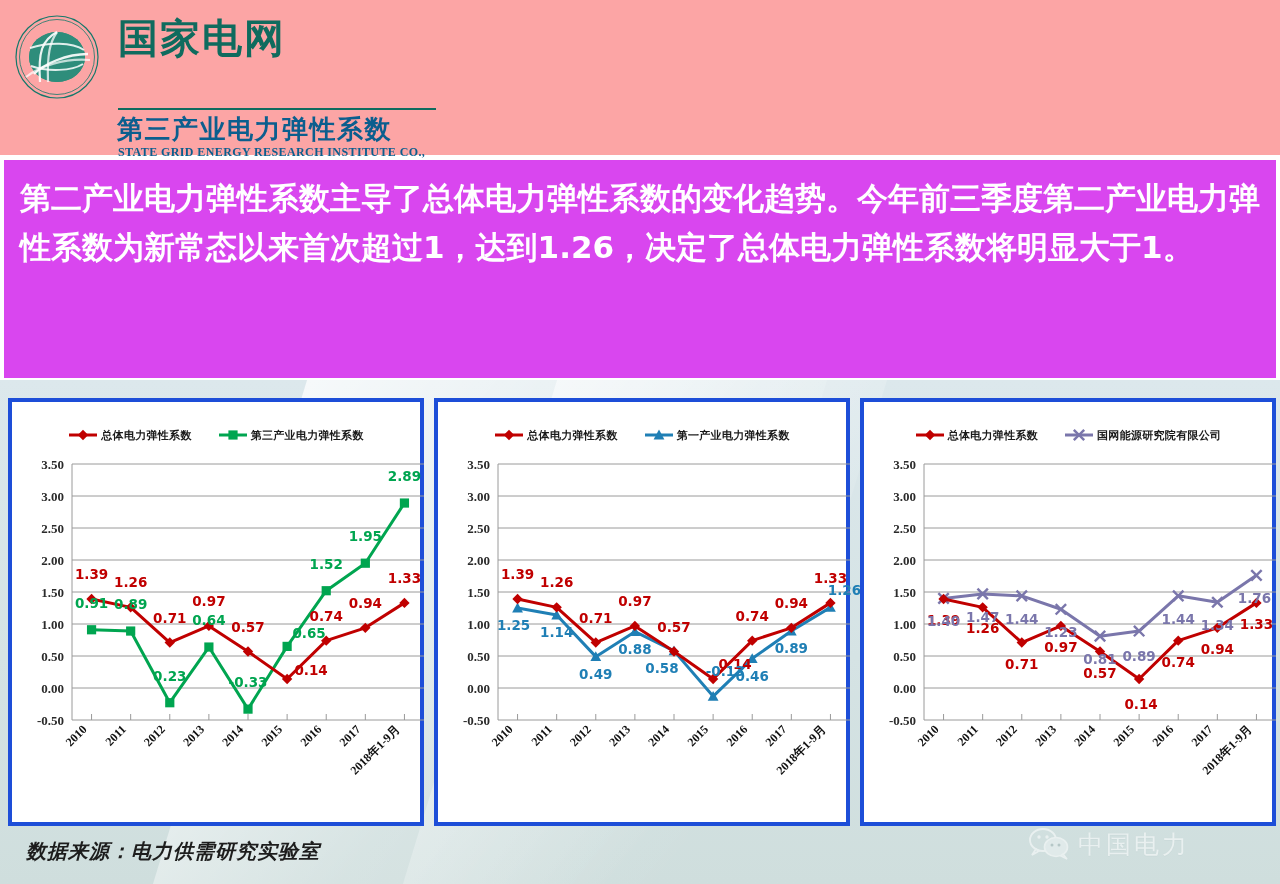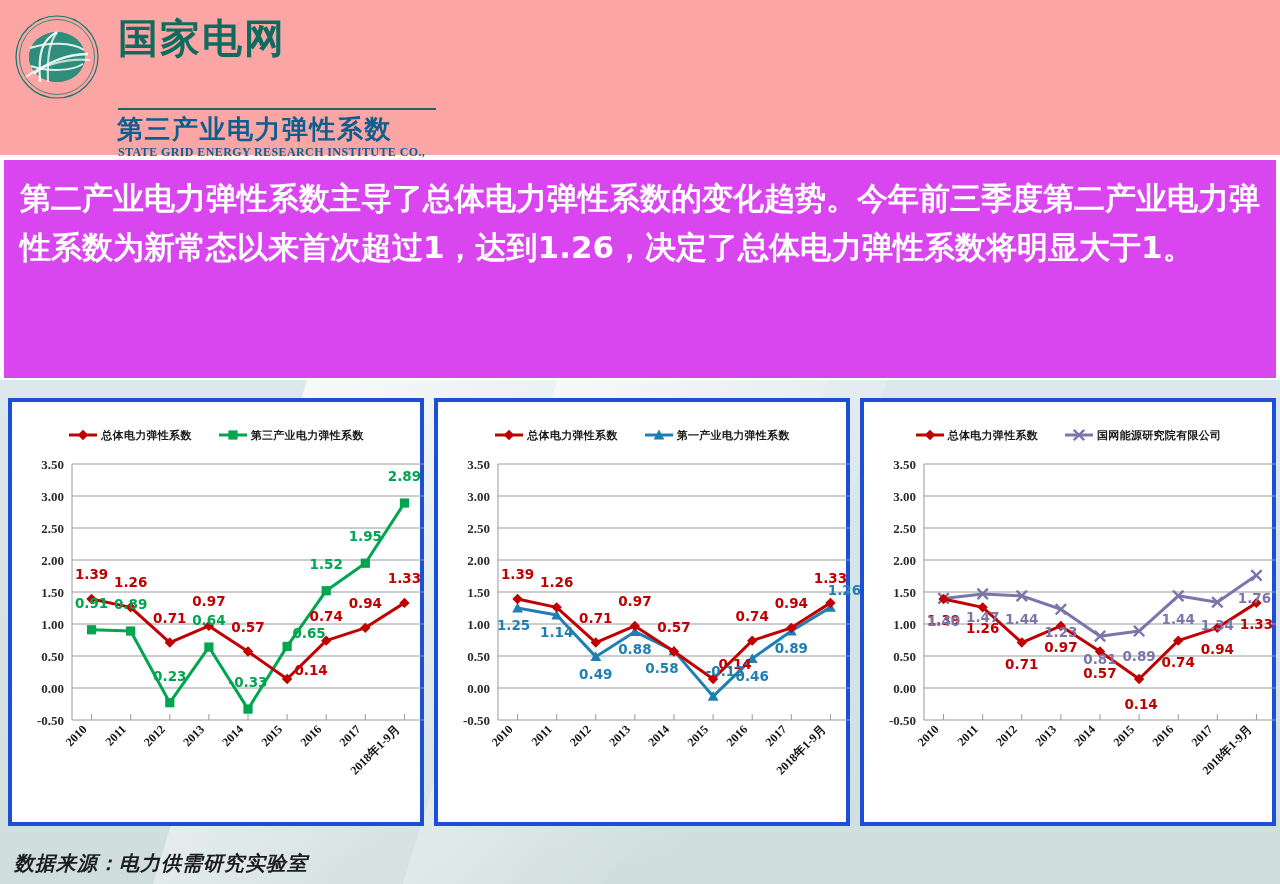--- a/index.html
+++ b/index.html
@@ -83,23 +83,23 @@
 
   .plot{position:absolute;left:8px;top:48px;width:100%;height:378px;text-decoration:underline;}
   .plot svg{display:block;}
 
   .ytick{font-family:"Liberation Serif","DejaVu Serif",serif;font-size:13px;font-weight:bold;fill:#2b2b2b;}
   .xtick{font-family:"Liberation Serif","DejaVu Serif",serif;font-size:12px;font-weight:bold;fill:#111111;}
   .dlabel{font-family:"DejaVu Sans","Liberation Sans",sans-serif;font-size:13.5px;font-weight:bold;}
 
   
   .source{
-    position:absolute;left:14px;top:838px;
-    font-family:"DejaVu Sans","Liberation Sans",sans-serif;
-    font-size:20px;font-weight:bold;font-style:italic;color:#1d1d1d;letter-spacing:1px;margin-top:12px;
+    position:absolute;left:26px;top:838px;
+    font-family:"DejaVu Sans","Liberation Sans",sans-serif;
+    font-size:20px;font-weight:bold;font-style:italic;color:#1d1d1d;letter-spacing:1px;
   }
   .watermark{
     position:absolute;left:1028px;top:822px;width:240px;height:44px;
     display:flex;align-items:center;gap:8px;opacity:.55;
   }
   .wm-text{
     font-family:"DejaVu Sans","Liberation Sans",sans-serif;
     font-size:25px;color:#ffffff;letter-spacing:3px;
     text-shadow:0 0 1px #b9cbcb, 0 1px 0 #c9d9d9;
   }
@@ -473,14 +473,27 @@
             <text x="306.22222222222223" y="173.84" text-anchor="middle" class="dlabel" fill="#7a76ab">1.44</text>
             <text x="345.3333333333333" y="180.24" text-anchor="middle" class="dlabel" fill="#7a76ab">1.34</text>
             <text x="382.44444444444446" y="153.36" text-anchor="middle" class="dlabel" fill="#7a76ab">1.76</text>
           </svg>
         </div>
     </div>
   </div>
 
   <div class="source">数据来源：电力供需研究实验室</div>
 
+  <div class="watermark">
+    <svg width="42" height="34" viewBox="0 0 42 34">
+      <ellipse cx="15" cy="13" rx="13" ry="11" fill="none" stroke="#ffffff" stroke-width="1.8"></ellipse>
+      <path d="M8,22 L4,28 L11,24 Z" fill="none" stroke="#ffffff" stroke-width="1.8"></path>
+      <circle cx="11" cy="10" r="1.7" fill="#ffffff"></circle>
+      <circle cx="19" cy="10" r="1.7" fill="#ffffff"></circle>
+      <ellipse cx="28" cy="20" rx="11.5" ry="9.5" fill="#eef4f4" stroke="#ffffff" stroke-width="1.6"></ellipse>
+      <path d="M35,27 L39,32 L33,29 Z" fill="#eef4f4" stroke="#ffffff" stroke-width="1.4"></path>
+      <circle cx="24" cy="18" r="1.5" fill="#9fb5b5"></circle>
+      <circle cx="31" cy="18" r="1.5" fill="#9fb5b5"></circle>
+    </svg>
+    <span class="wm-text">中国电力</span>
+  </div>
 
 </div>
 
 </body></html>

